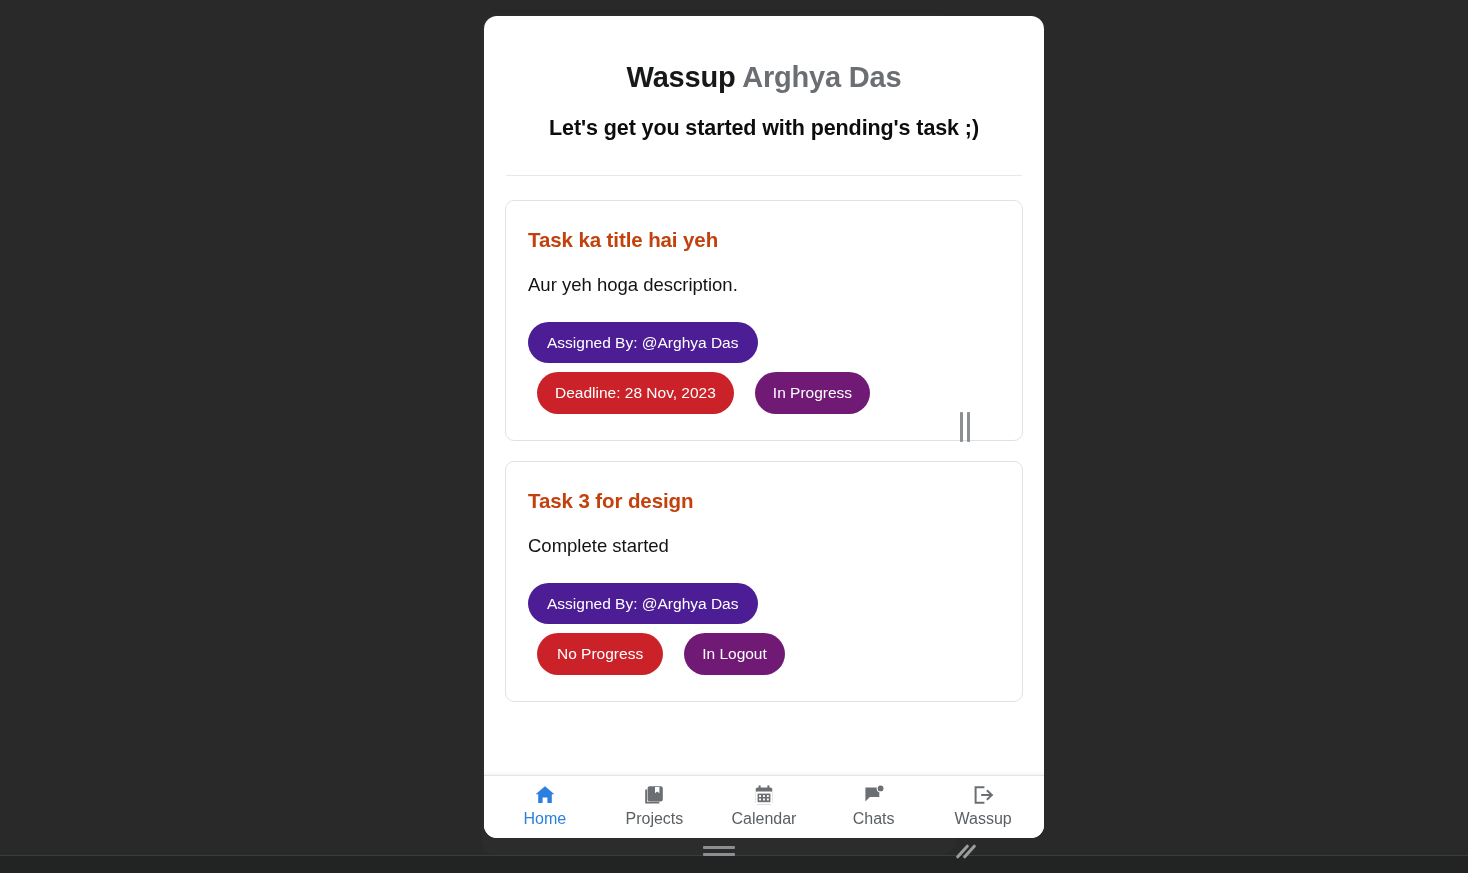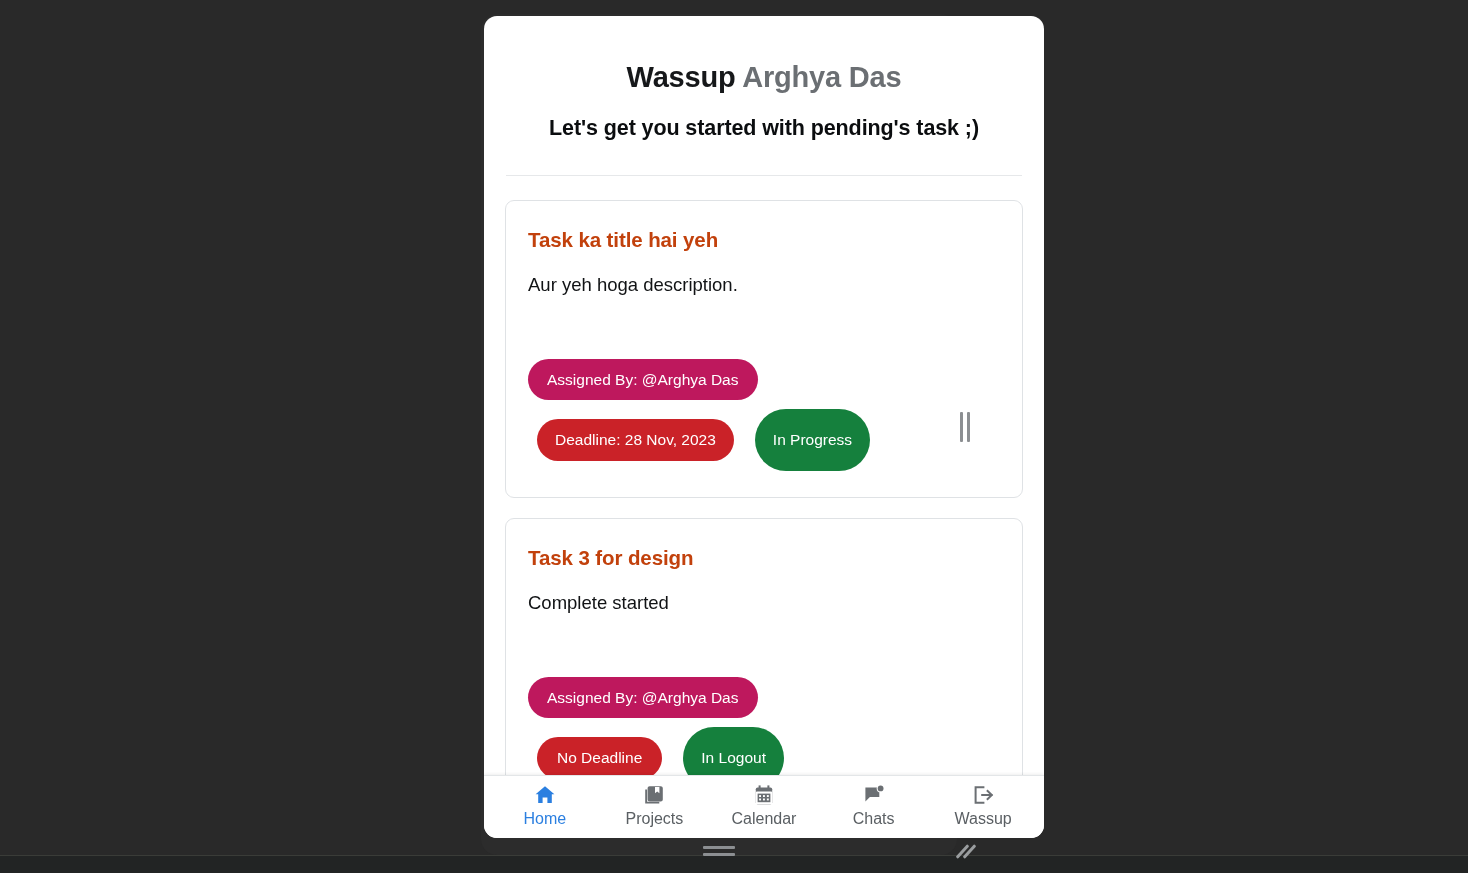--- a/index.html
+++ b/index.html
@@ -144,38 +144,37 @@
     align-items: center;
     justify-content: center;
     border-radius: 999px;
     color: #ffffff;
     font-size: 15.5px;
     line-height: 1;
     white-space: nowrap;
   }
 
   .badge-assigned {
-    background: #be185d;
+    background: #4c1d95;
     padding: 13px 19px;
-    margin-top: 37px;
   }
 
   .badge-deadline {
     background: #ca2228;
     padding: 13px 18px;
     margin-left: 9px;
   }
 
   .badge-deadline.no-deadline {
     padding: 13px 20px;
   }
 
   .badge-status {
-    background: #15803d;
-    padding: 23px 18px;
+    background: #701a75;
+    padding: 13px 18px;
   }
 
   
   .bottom-nav {
     flex: 0 0 auto;
     height: 63px;
     background: #ffffff;
     border-top: 1px solid #e3e6e8;
     box-shadow: 0 -1px 3px rgba(0,0,0,0.07);
     display: flex;
@@ -309,21 +308,21 @@
           </div>
         </div>
 
         <div class="task-card">
           <div class="task-title">Task 3 for design</div>
           <div class="task-desc">Complete started</div>
           <div class="badge-row">
             <span class="badge badge-assigned">Assigned By: @Arghya Das</span>
           </div>
           <div class="badge-row-second">
-            <span class="badge badge-deadline no-deadline">No Deadline</span>
+            <span class="badge badge-deadline no-deadline">No Progress</span>
             <span class="badge badge-status">In Logout</span>
           </div>
         </div>
 
       </div>
     </div>
   </div>
 
   <div class="bottom-nav">
 

